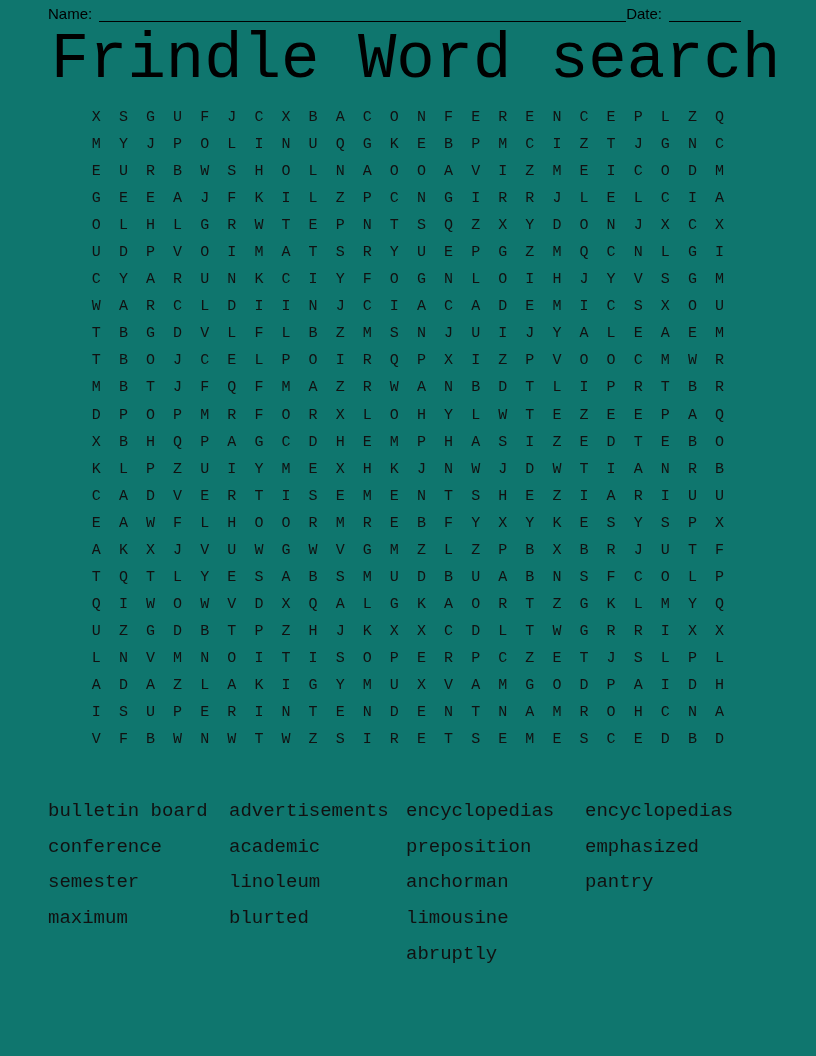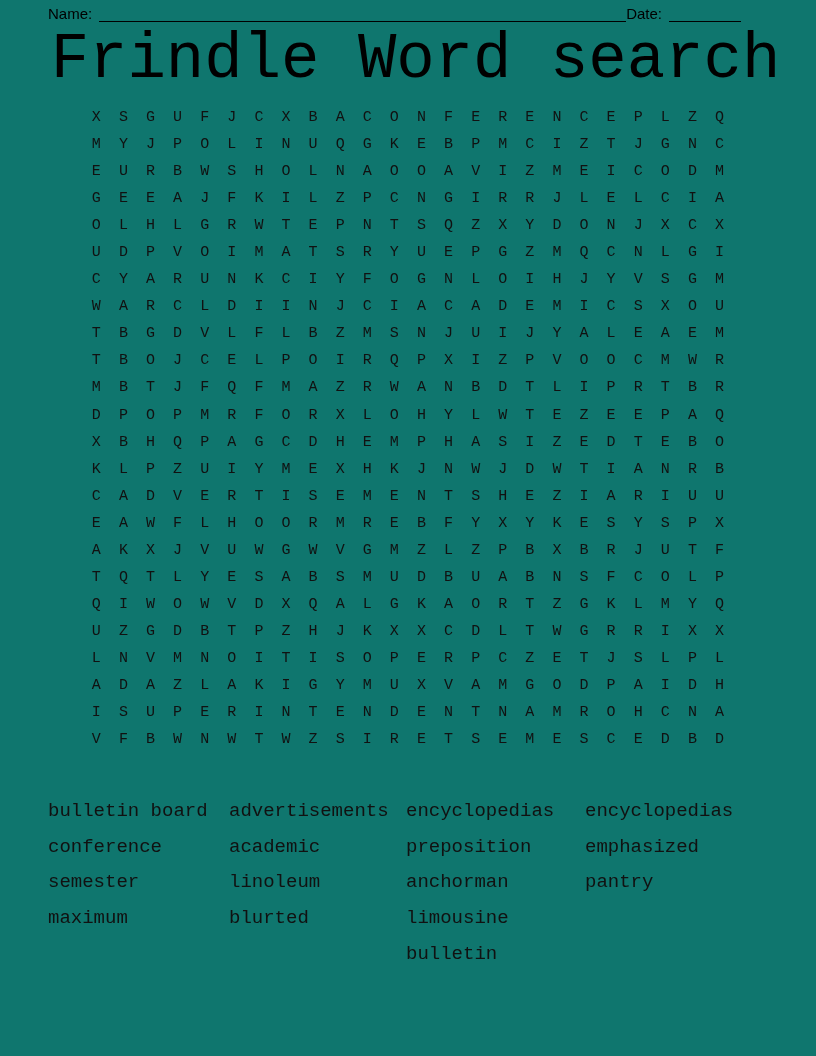--- a/index.html
+++ b/index.html
@@ -694,21 +694,21 @@
         <div class="word">advertisements</div>
         <div class="word">academic</div>
         <div class="word">linoleum</div>
         <div class="word">blurted</div>
       </div>
       <div class="word-col">
         <div class="word">encyclopedias</div>
         <div class="word">preposition</div>
         <div class="word">anchorman</div>
         <div class="word">limousine</div>
-        <div class="word">bulletin</div>
+        <div class="word">abruptly</div>
       </div>
       <div class="word-col">
         <div class="word">encyclopedias</div>
         <div class="word">emphasized</div>
         <div class="word">pantry</div>
       </div>
     </div>
 
 </div>
 

